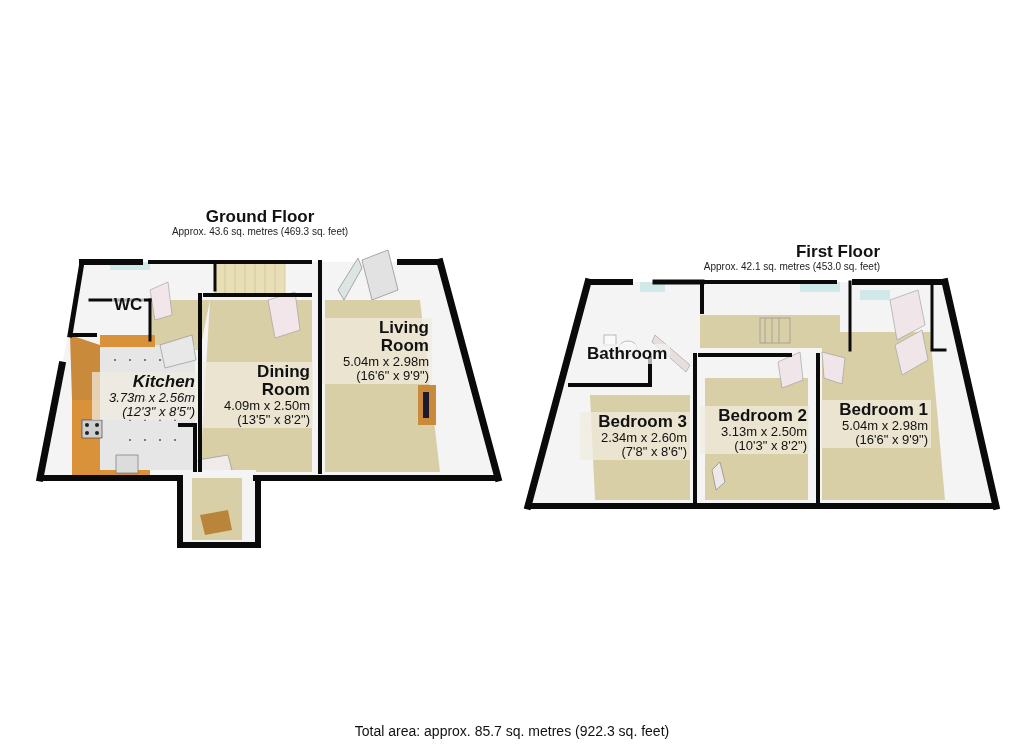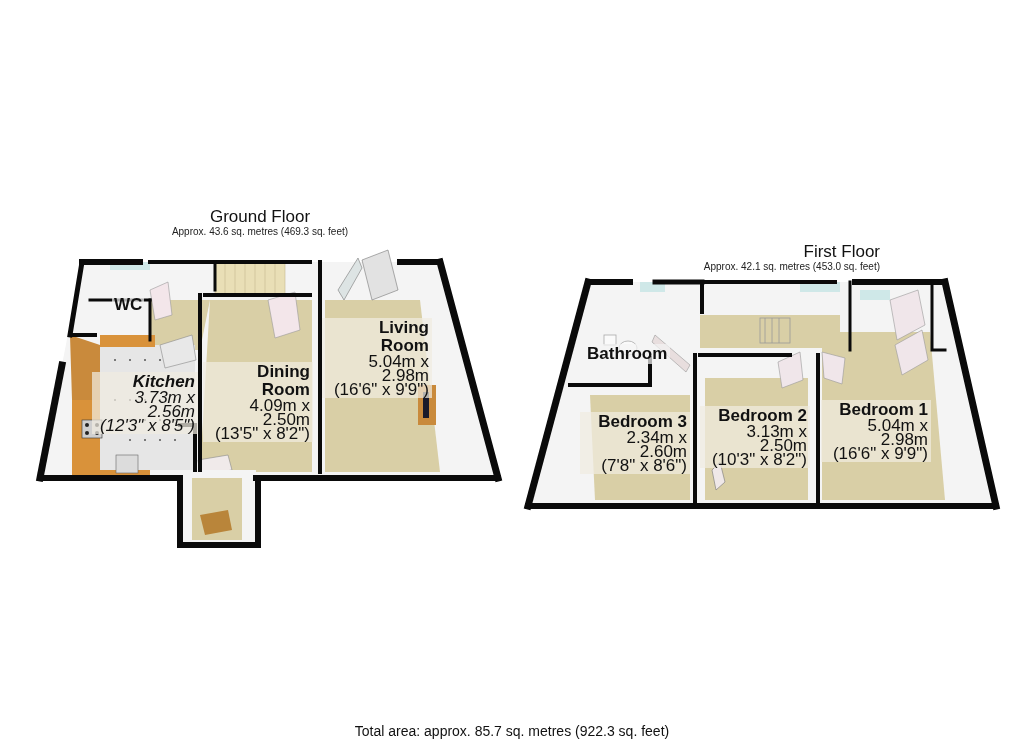--- a/index.html
+++ b/index.html
@@ -1,22 +1,22 @@
 <!DOCTYPE html>
 <html><head>
 <meta charset="utf-8">
 <style>
   html, body { margin:0; padding:0; background:#ffffff; }
   body { width:1024px; height:745px; position:relative; overflow:hidden; font-family:"Liberation Sans", sans-serif; color:#111; }
   .floor-title { position:absolute; text-align:center; }
-  .floor-title .t { font-weight:normal; font-size:17px; line-height:19px; }
+  .floor-title .t { font-weight:bold; font-size:17px; line-height:19px; }
   .floor-title .s { font-size:10px; line-height:12px; color:#222; }
   .label { position:absolute; text-align:right; background:rgba(240,236,224,0.72); padding:1px 3px; line-height:15px; }
   .label .n { font-weight:bold; font-size:17px; line-height:18px; }
-  .label .d { font-size:17px; line-height:14px; }
+  .label .d { font-size:13px; line-height:14px; }
   .total { position:absolute; left:0; width:1024px; top:723px; text-align:center; font-size:14px; color:#111; }
   svg { position:absolute; left:0; top:0; }
 </style>
 </head>
 <body>
 
 <svg width="1024" height="745" viewBox="0 0 1024 745">
 
   <g>
 

